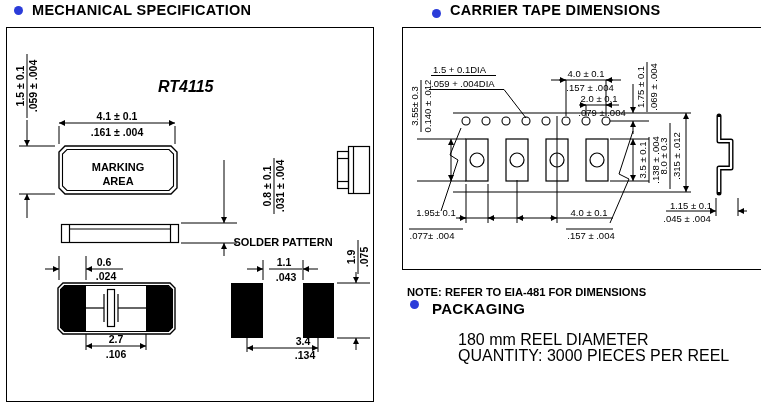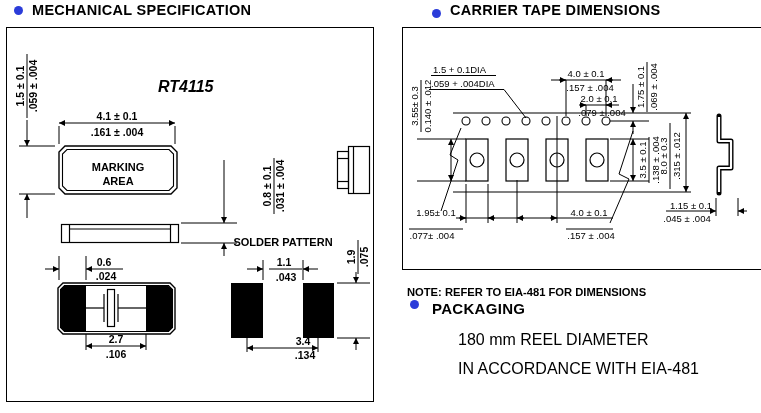--- a/index.html
+++ b/index.html
@@ -279,14 +279,14 @@
 </div>
 
 <div class="note">NOTE: REFER TO EIA-481 FOR DIMENSIONS</div>
 
 <div class="pkg-head">
   <span class="bullet" style="background:#2b3cd9"></span>
   <span>PACKAGING</span>
 </div>
 <div class="pkg-lines">
   <div>180 mm REEL DIAMETER</div>
-  <div class="gap">IN ACCORDANCE WITH EIA-481</div>
+  <div>QUANTITY: 3000 PIECES PER REEL</div>
 </div>
 
 </body></html>

